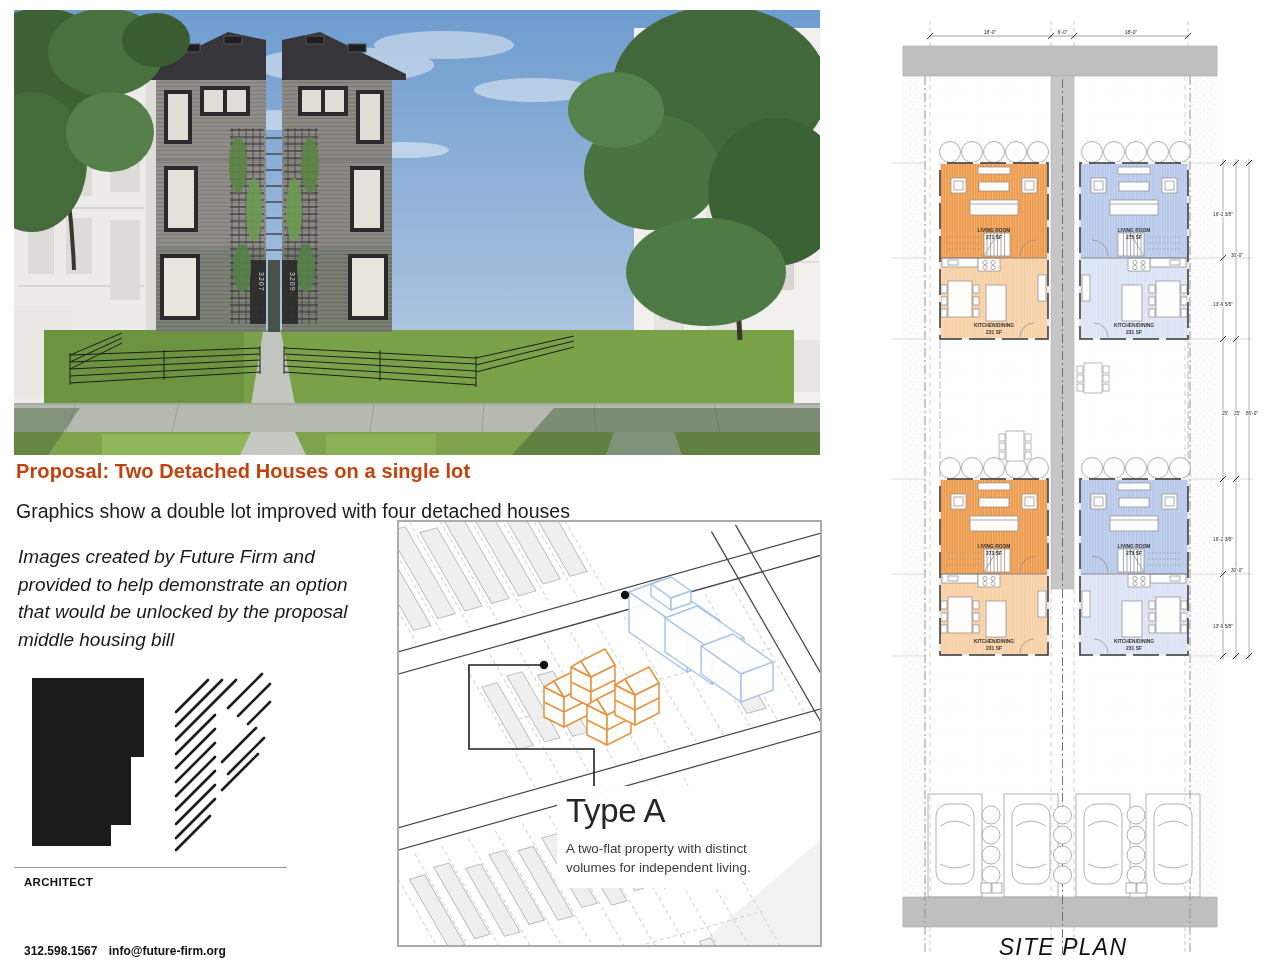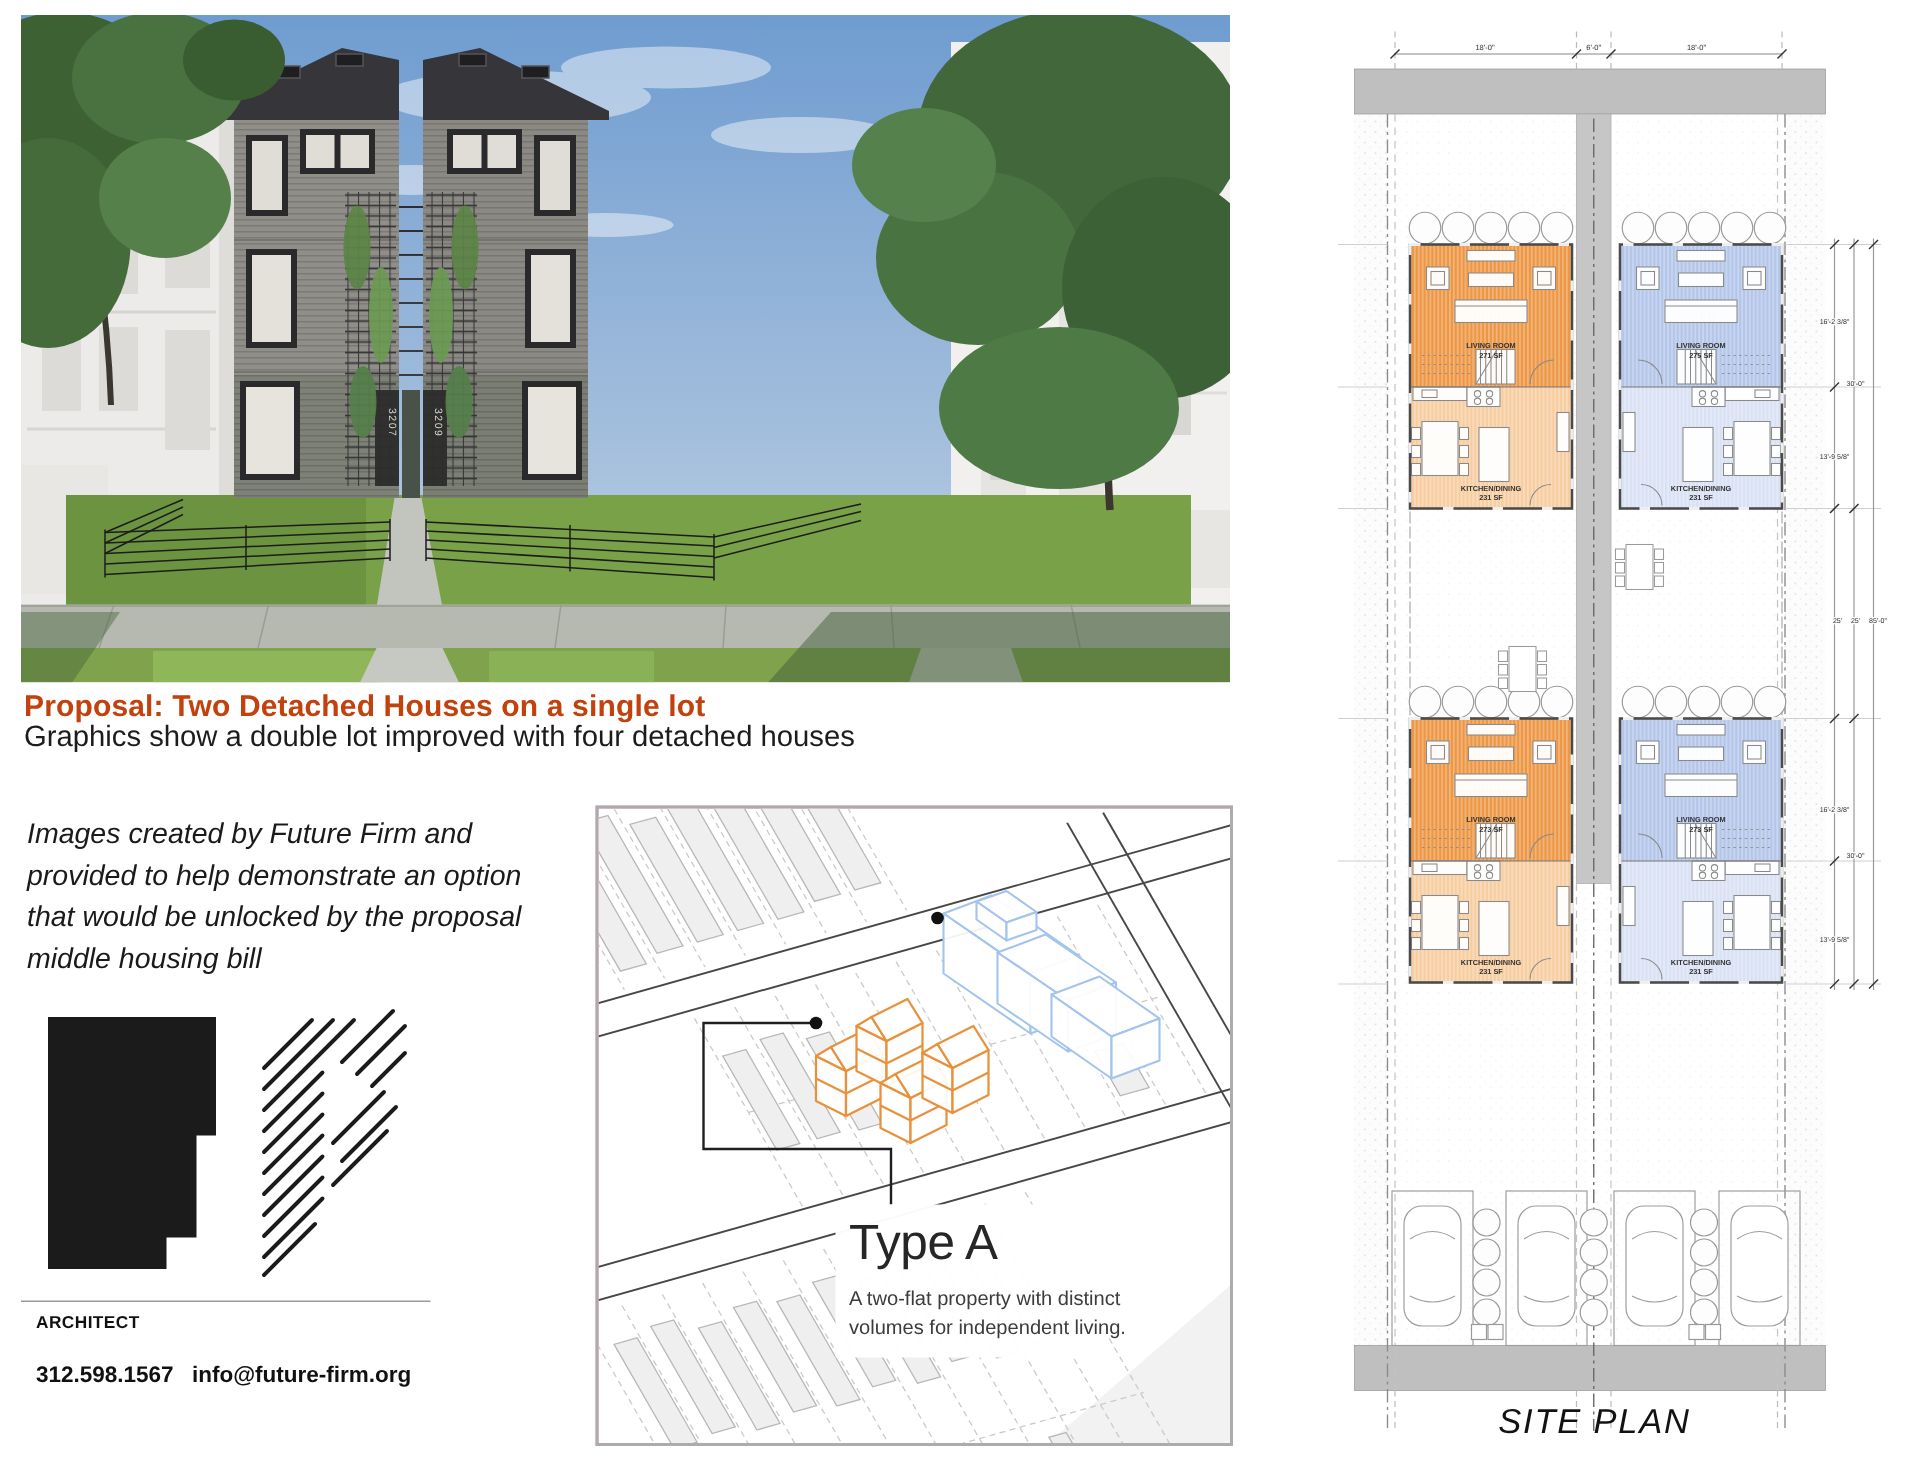--- a/index.html
+++ b/index.html
@@ -1,30 +1,30 @@
 <!DOCTYPE html>
 <html><head>
 <meta charset="utf-8">
 <style>
   html,body{margin:0;padding:0;background:#ffffff;}
   .board{position:relative;width:1288px;height:978px;background:#ffffff;overflow:hidden;
          font-family:"Liberation Sans", sans-serif;color:#111;}
   .abs{position:absolute;}
   
   .proposal-title{left:16px;top:460px;font-size:20px;font-weight:700;color:#c2410c;letter-spacing:.1px;}
-  .proposal-subtitle{left:16px;top:480px;font-size:19.5px;font-weight:400;color:#1c1c1c;}
+  .proposal-subtitle{left:16px;top:500px;font-size:19.5px;font-weight:400;color:#1c1c1c;}
   .credit-note{left:18px;top:543px;width:340px;font-size:19px;font-style:italic;color:#1a1a1a;line-height:27.5px;}
   .architect-rule{left:14px;top:867px;width:273px;height:0;border-top:1px solid #9a9a9a;}
   .architect-heading{left:24px;top:876px;font-size:11.5px;font-weight:700;letter-spacing:.3px;color:#111;}
   .architect-address{left:24px;top:898px;font-size:12.5px;font-weight:700;line-height:15.5px;color:#111;}
-  .architect-contact{left:24px;top:908px;font-size:15px;font-weight:700;color:#111;}
+  .architect-contact{left:24px;top:944px;font-size:12px;font-weight:700;color:#111;}
   .architect-contact span{margin-right:8px;}
   
   .render-panel{left:14px;top:10px;width:806px;height:445px;overflow:hidden;}
-  .axon-panel{left:397px;top:537px;width:421px;height:423px;background:#f9a8d4;border:2px solid #acacac;overflow:hidden;}
+  .axon-panel{left:397px;top:520px;width:421px;height:423px;background:#7dd3fc;border:2px solid #acacac;overflow:hidden;}
   .siteplan-panel{left:880px;top:8px;width:428px;height:962px;overflow:hidden;}
   .logo-panel{left:30px;top:672px;width:250px;height:182px;}
   svg{display:block;}
   svg text{font-family:"Liberation Sans", sans-serif;}
   .dim{font-size:5px;fill:#333;paint-order:stroke;stroke:#fafafa;stroke-width:1.6px;}
   .dim2{font-size:4.7px;fill:#333;paint-order:stroke;stroke:#fafafa;stroke-width:1.6px;}
   .roomlabel{font-size:4.9px;font-weight:700;fill:#333;}
   .siteplan-title{font-size:23px;font-style:italic;fill:#121212;letter-spacing:1.2px;}
   .typea-title{font-size:33px;fill:#262626;letter-spacing:-.3px;}
   .typea-body{font-size:13.4px;fill:#3c3c3c;}

